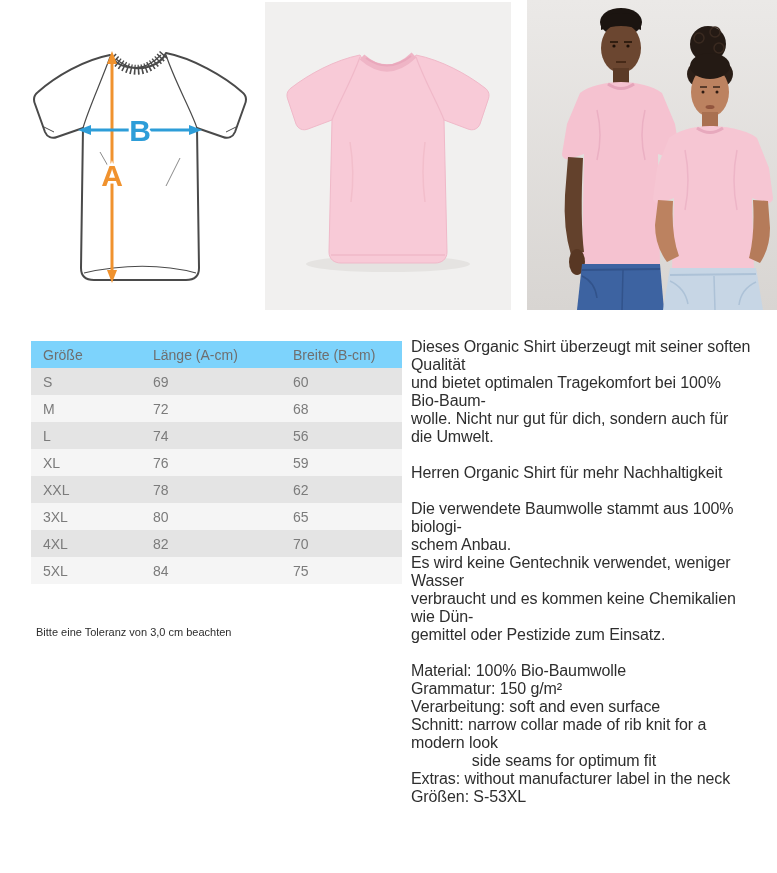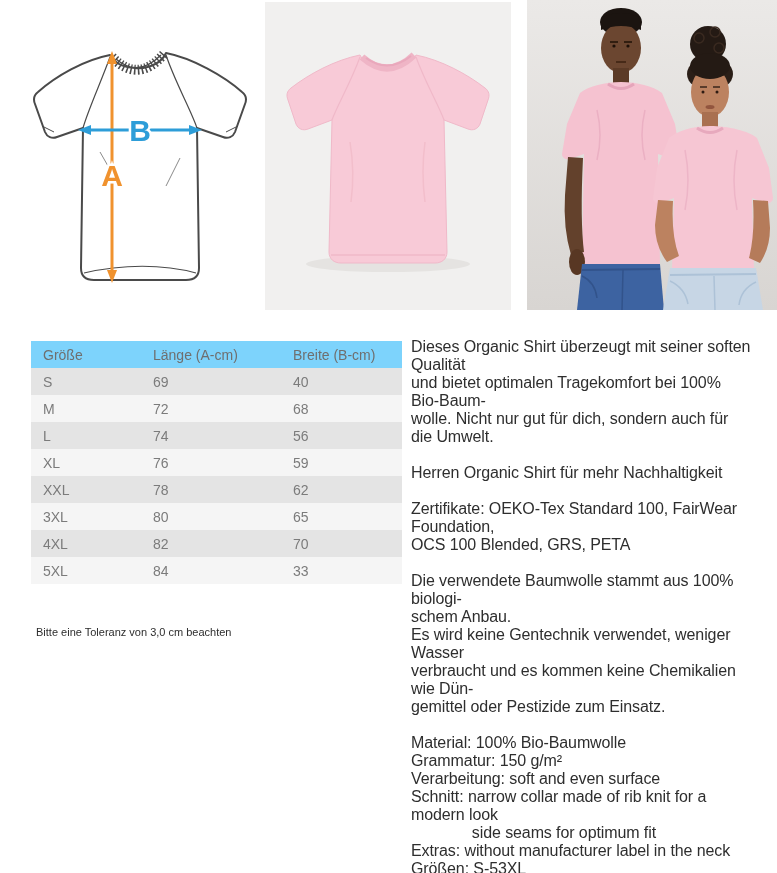--- a/index.html
+++ b/index.html
@@ -157,21 +157,21 @@
       <tr>
         <th class="c1">Größe</th>
         <th class="c2">Länge (A-cm)</th>
         <th class="c3">Breite (B-cm)</th>
       </tr>
     </thead>
     <tbody>
       <tr class="odd">
         <td class="c1">S</td>
         <td class="c2">69</td>
-        <td class="c3">40</td>
+        <td class="c3">60</td>
       </tr>
       <tr class="even">
         <td class="c1">M</td>
         <td class="c2">72</td>
         <td class="c3">68</td>
       </tr>
       <tr class="odd">
         <td class="c1">L</td>
         <td class="c2">74</td>
         <td class="c3">56</td>
@@ -192,34 +192,32 @@
         <td class="c3">65</td>
       </tr>
       <tr class="odd">
         <td class="c1">4XL</td>
         <td class="c2">82</td>
         <td class="c3">70</td>
       </tr>
       <tr class="even">
         <td class="c1">5XL</td>
         <td class="c2">84</td>
-        <td class="c3">33</td>
+        <td class="c3">75</td>
       </tr>
     </tbody>
   </table>
 
   <div class="tolerance-note">Bitte eine Toleranz von 3,0 cm beachten</div>
 
   <div class="description">
     <p>Dieses Organic Shirt überzeugt mit seiner soften Qualität
 und bietet optimalen Tragekomfort bei 100% Bio-Baum-
 wolle. Nicht nur gut für dich, sondern auch für die Umwelt.</p>
     <p>Herren Organic Shirt für mehr Nachhaltigkeit</p>
-    <p>Zertifikate: OEKO-Tex Standard 100, FairWear Foundation,
-OCS 100 Blended, GRS, PETA</p>
     <p>Die verwendete Baumwolle stammt aus 100% biologi-
 schem Anbau.
 Es wird keine Gentechnik verwendet, weniger Wasser
 verbraucht und es kommen keine Chemikalien wie Dün-
 gemittel oder Pestizide zum Einsatz.</p>
     <p>Material: 100% Bio-Baumwolle
 Grammatur: 150 g/m²
 Verarbeitung: soft and even surface
 Schnitt: narrow collar made of rib knit for a modern look
               side seams for optimum fit

